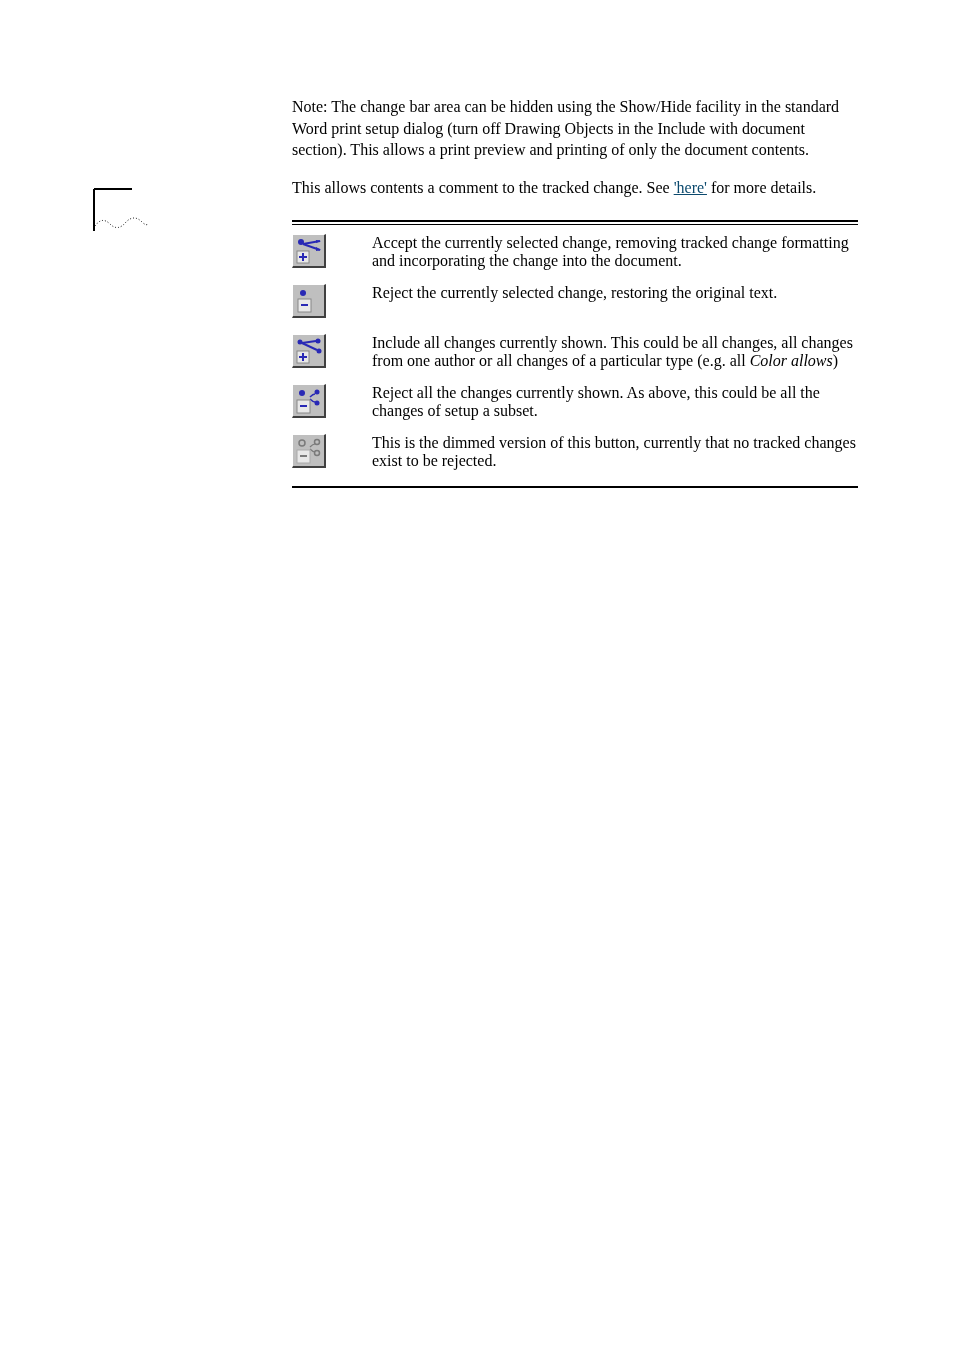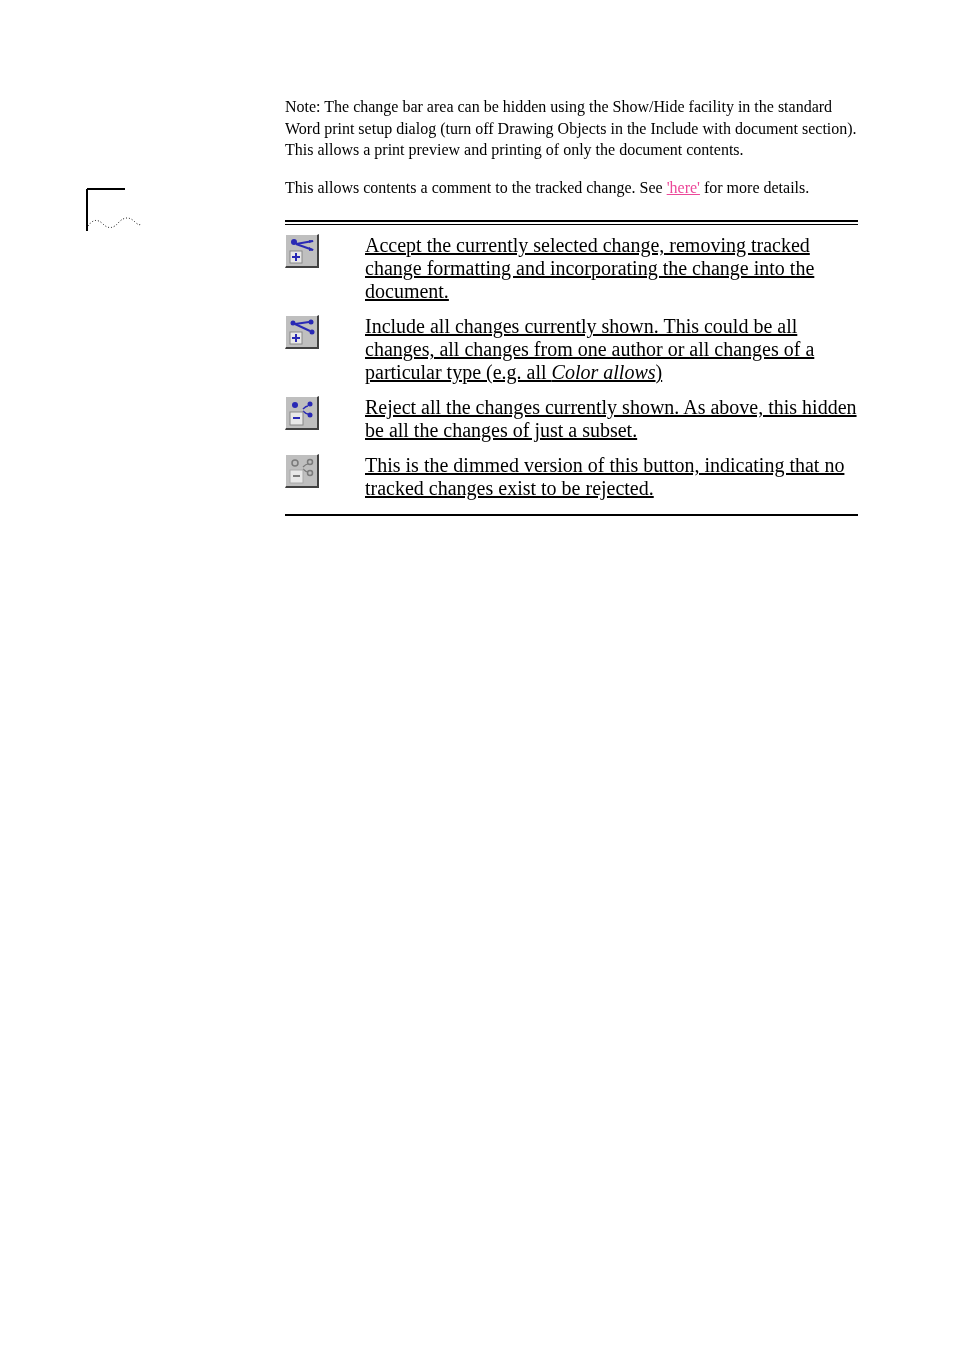--- a/index.html
+++ b/index.html
@@ -7,38 +7,39 @@
     padding: 0;
     background: #fff;
     font-family: "Times New Roman", Times, serif;
     color: #000;
     width: 954px;
   }
   .page {
     position: relative;
     padding: 80px 96px 80px 85px;
     box-sizing: border-box;
+    margin-left: 7px;
   }
   .content-col {
     margin-left: 200px;
   }
   .para {
     font-size: 16px;
     line-height: 1.35;
     margin-bottom: 14px;
   }
   .icon-margin {
     position: absolute;
     left: 85px;
     width: 60px;
     height: 50px;
   }
   .icon-margin svg { display: block; }
   .link {
-    color: #ec4899;
+    color: #0c4a6e;
     text-decoration: underline;
   }
   .hr-top {
     border: none;
     border-top: 2px solid #000;
     margin: 22px 0 2px 0;
   }
   .hr-mid {
     border: none;
     border-top: 1px solid #000;
@@ -49,22 +50,21 @@
     border-top: 2px solid #000;
     margin: 8px 0 0 0;
   }
   table.icon-table {
     border-collapse: collapse;
     width: 100%;
   }
   table.icon-table td {
     vertical-align: top;
     padding: 6px 0;
-    font-size: 20px;
-    text-decoration: underline;
+    font-size: 16px;
   }
   td.tbl-icon-cell {
     width: 80px;
   }
   .tool-btn {
     display: inline-block;
     width: 34px;
     height: 34px;
     background: #bfbfbf;
     border-top: 1px solid #fff;
@@ -118,20 +118,32 @@
               <polygon points="22,11 27,14 22,15" fill="#2929b5"></polygon>
               <rect x="3" y="15" width="12" height="12" fill="#e8e8e8" stroke="#888"></rect>
               <line x1="5" y1="21" x2="13" y2="21" stroke="#2929b5" stroke-width="2"></line>
               <line x1="9" y1="17" x2="9" y2="25" stroke="#2929b5" stroke-width="2"></line>
             </svg>
           </span>
         </td>
         <td>Accept the currently selected change, removing tracked change formatting and incorporating the change into the document.</td>
       </tr>
 
+      <tr>
+        <td class="tbl-icon-cell">
+          <span class="tool-btn">
+            <svg width="30" height="30" viewBox="0 0 30 30">
+              <circle cx="9" cy="7" r="3" fill="#2929b5"></circle>
+              <rect x="4" y="13" width="13" height="13" fill="#e8e8e8" stroke="#888"></rect>
+              <line x1="7" y1="19" x2="14" y2="19" stroke="#2929b5" stroke-width="2"></line>
+            </svg>
+          </span>
+        </td>
+        <td>Reject the currently selected change, restoring the original text.</td>
+      </tr>
 
       <tr>
         <td class="tbl-icon-cell">
           <span class="tool-btn">
             <svg width="30" height="30" viewBox="0 0 30 30">
               <circle cx="6" cy="6" r="2.5" fill="#2929b5"></circle>
               <circle cx="24" cy="5" r="2.5" fill="#2929b5"></circle>
               <circle cx="25" cy="15" r="2.5" fill="#2929b5"></circle>
               <line x1="8" y1="7" x2="22" y2="5" stroke="#2929b5" stroke-width="2"></line>
               <line x1="8" y1="7" x2="23" y2="14" stroke="#2929b5" stroke-width="2"></line>
@@ -153,37 +165,37 @@
               <circle cx="8" cy="7" r="3" fill="#2929b5"></circle>
               <circle cx="23" cy="6" r="2.5" fill="#2929b5"></circle>
               <circle cx="23" cy="17" r="2.5" fill="#2929b5"></circle>
               <path d="M16 11 Q19 8 21 8" stroke="#2929b5" stroke-width="1.5" fill="none"></path>
               <path d="M16 13 Q19 16 21 16" stroke="#2929b5" stroke-width="1.5" fill="none"></path>
               <rect x="3" y="14" width="13" height="13" fill="#e8e8e8" stroke="#888"></rect>
               <line x1="6" y1="20" x2="13" y2="20" stroke="#2929b5" stroke-width="2"></line>
             </svg>
           </span>
         </td>
-        <td>Reject all the changes currently shown. As above, this hidden be all the changes of just a subset.</td>
+        <td>Reject all the changes currently shown. As above, this could be all the changes of setup a subset.</td>
       </tr>
 
       <tr>
         <td class="tbl-icon-cell">
           <span class="tool-btn">
             <svg width="30" height="30" viewBox="0 0 30 30">
               <circle cx="8" cy="7" r="3" fill="none" stroke="#7a7a7a" stroke-width="1.5"></circle>
               <circle cx="23" cy="6" r="2.5" fill="none" stroke="#7a7a7a" stroke-width="1.5"></circle>
               <circle cx="23" cy="17" r="2.5" fill="none" stroke="#7a7a7a" stroke-width="1.5"></circle>
               <path d="M16 11 Q19 8 21 8" stroke="#7a7a7a" stroke-width="1.2" fill="none"></path>
               <path d="M16 13 Q19 16 21 16" stroke="#7a7a7a" stroke-width="1.2" fill="none"></path>
               <rect x="3" y="14" width="13" height="13" fill="#e8e8e8" stroke="#aaa"></rect>
               <line x1="6" y1="20" x2="13" y2="20" stroke="#7a7a7a" stroke-width="2"></line>
             </svg>
           </span>
         </td>
-        <td>This is the dimmed version of this button, indicating that no tracked changes exist to be rejected.</td>
+        <td>This is the dimmed version of this button, currently that no tracked changes exist to be rejected.</td>
       </tr>
     </tbody>
       </table>
 
     <hr class="hr-bottom">
   </div>
 </div>
 
 </body></html>

